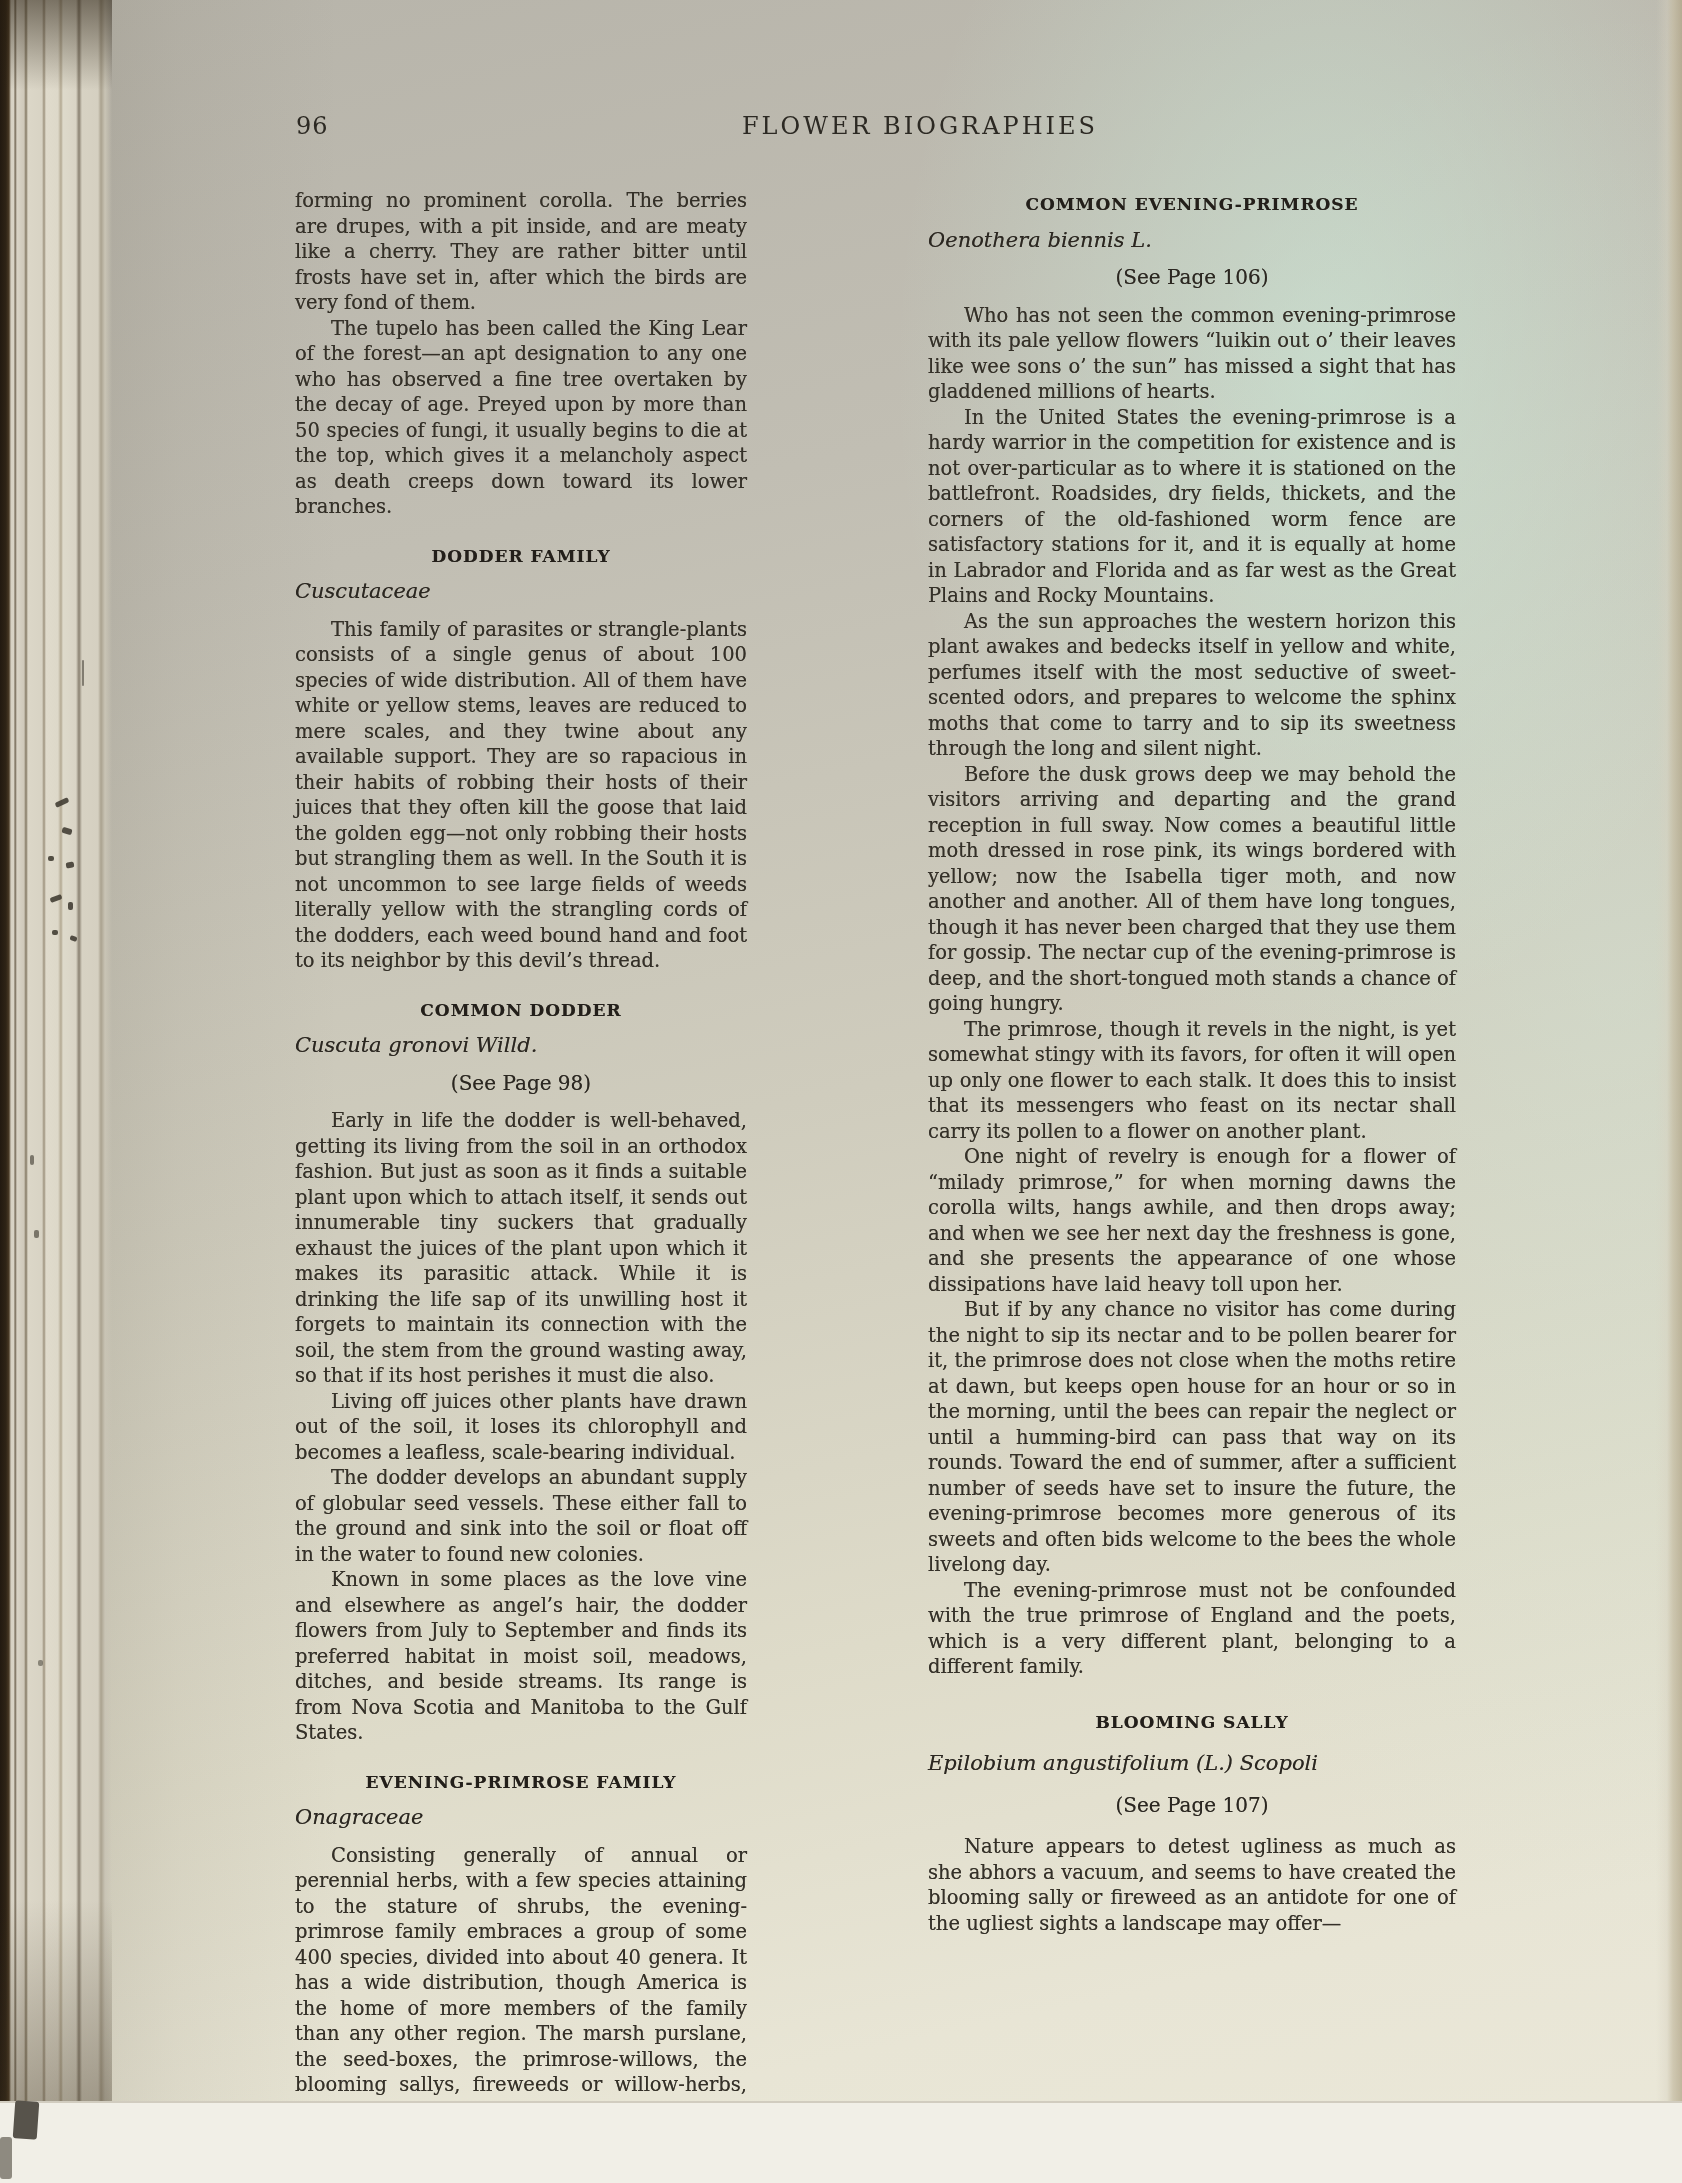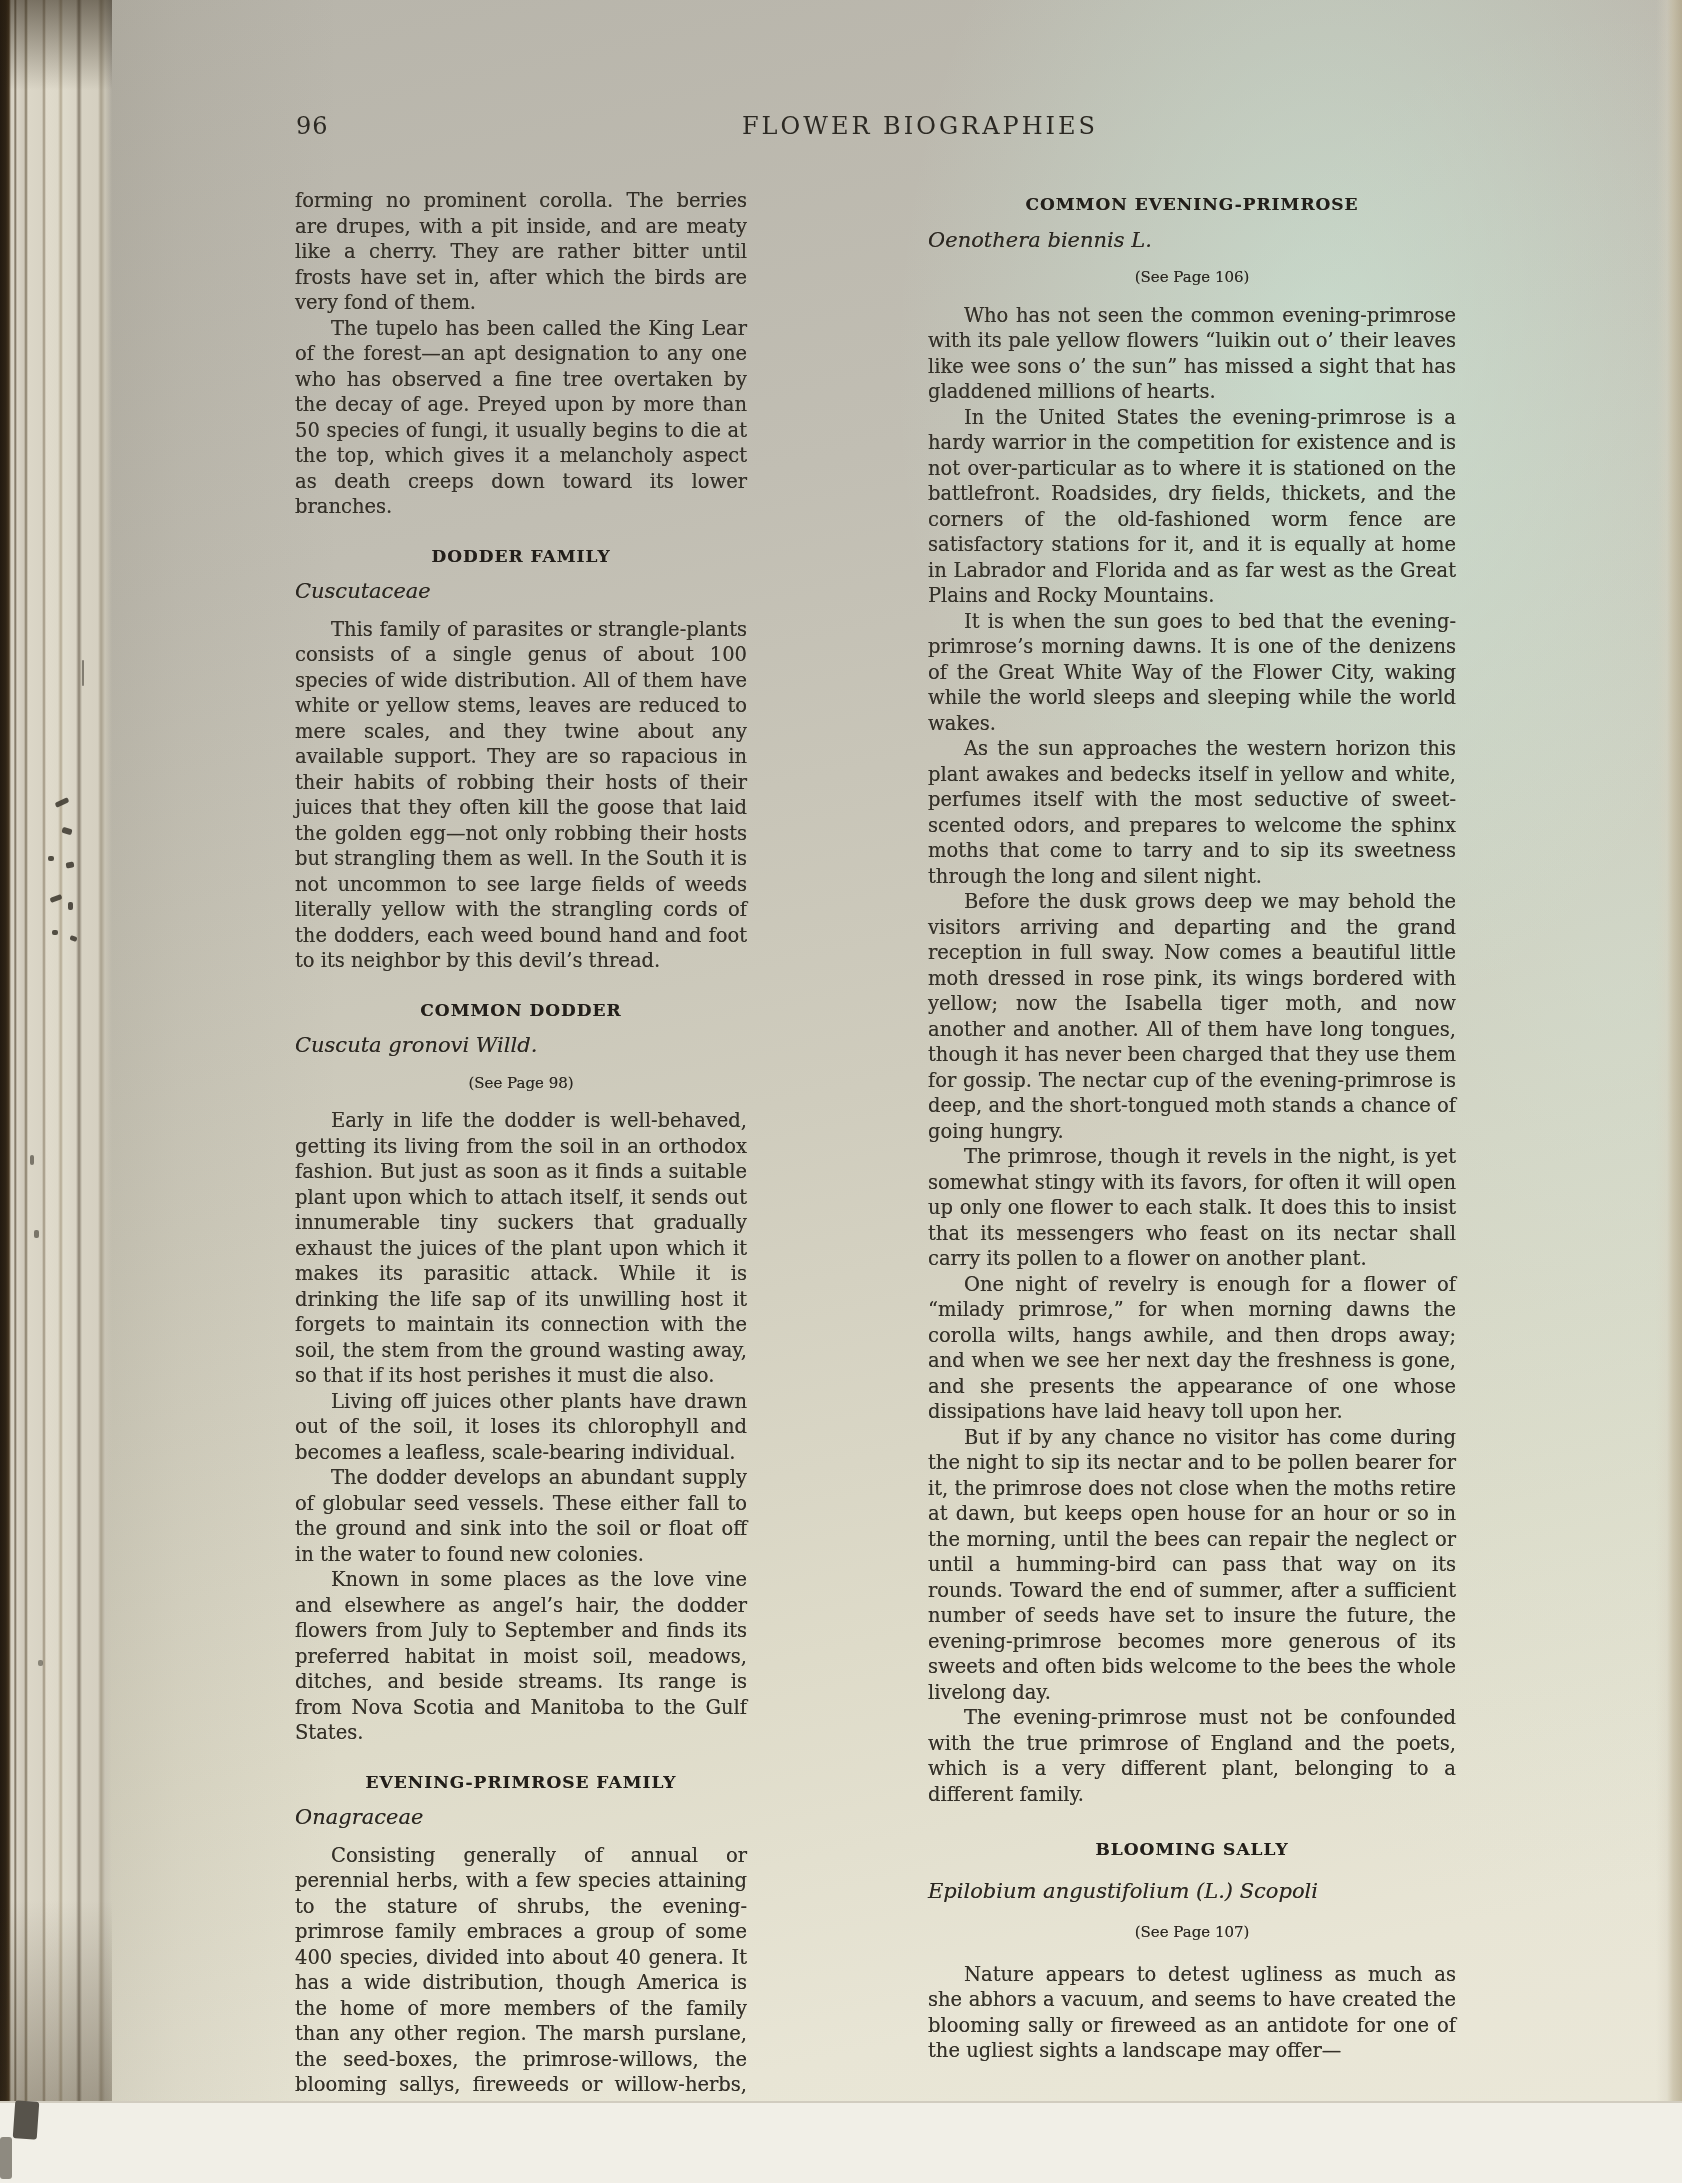--- a/index.html
+++ b/index.html
@@ -73,21 +73,21 @@
   .col-left{left:295px;width:452px;}
   .col-right{left:928px;width:528px;}
   .para{margin:0;}
   .indent{text-indent:36px;}
   .heading{
     margin:24px 0 10px;text-align:center;text-indent:0;
     font-size:17px;font-weight:bold;letter-spacing:1px;color:#231f1a;
   }
   .col .heading:first-child{margin-top:4px;}
   .species{margin:0 0 12px;font-style:italic;font-size:21px;color:#2b2721;}
-  .pageref{margin:0 0 12px;text-align:center;font-size:15px;color:#2b2721;}
+  .pageref{margin:0 0 12px;text-align:center;font-size:20px;color:#2b2721;}
   .heading.roomy{margin:30px 0 16px;}
   .species.roomy{margin-bottom:16px;}
   .pageref.roomy{margin-bottom:16px;}
 </style>
 </head>
 <body>
 
 <div class="scan">
 
   <div class="pageno">96</div>
@@ -110,21 +110,20 @@
     <div class="species">Onagraceae</div>
     <p class="para indent">Consisting generally of annual or perennial herbs, with a few species attaining to the stature of shrubs, the evening-primrose family embraces a group of some 400 species, divided into about 40 genera. It has a wide distribution, though America is the home of more members of the family than any other region. The marsh purslane, the seed-boxes, the primrose-willows, the blooming sallys, fireweeds or willow-herbs, the evening-primroses, the sundrops, the gauras, and the enchanter’s nightshade, are among the major members of the family. Like all evening- or night-blooming flowers, the evening-primroses are decidedly fragrant. Moths are their principal insect visitors.</p>
   </div>
 
   <div class="col col-right">
     <h2 class="heading">COMMON EVENING-PRIMROSE</h2>
     <div class="species">Oenothera biennis L.</div>
     <div class="pageref">(See Page 106)</div>
     <p class="para indent">Who has not seen the common evening-primrose with its pale yellow flowers “luikin out o’ their leaves like wee sons o’ the sun” has missed a sight that has gladdened millions of hearts.</p>
     <p class="para indent">In the United States the evening-primrose is a hardy warrior in the competition for existence and is not over-particular as to where it is stationed on the battlefront. Roadsides, dry fields, thickets, and the corners of the old-fashioned worm fence are satisfactory stations for it, and it is equally at home in Labrador and Florida and as far west as the Great Plains and Rocky Mountains.</p>
-    <p class="para indent">It is when the sun goes to bed that the evening-primrose’s morning dawns. It is one of the denizens of the Great White Way of the Flower City, waking while the world sleeps and sleeping while the world wakes.</p>
     <p class="para indent">As the sun approaches the western horizon this plant awakes and bedecks itself in yellow and white, perfumes itself with the most seductive of sweet-scented odors, and prepares to welcome the sphinx moths that come to tarry and to sip its sweetness through the long and silent night.</p>
     <p class="para indent">Before the dusk grows deep we may behold the visitors arriving and departing and the grand reception in full sway. Now comes a beautiful little moth dressed in rose pink, its wings bordered with yellow; now the Isabella tiger moth, and now another and another. All of them have long tongues, though it has never been charged that they use them for gossip. The nectar cup of the evening-primrose is deep, and the short-tongued moth stands a chance of going hungry.</p>
     <p class="para indent">The primrose, though it revels in the night, is yet somewhat stingy with its favors, for often it will open up only one flower to each stalk. It does this to insist that its messengers who feast on its nectar shall carry its pollen to a flower on another plant.</p>
     <p class="para indent">One night of revelry is enough for a flower of “milady primrose,” for when morning dawns the corolla wilts, hangs awhile, and then drops away; and when we see her next day the freshness is gone, and she presents the appearance of one whose dissipations have laid heavy toll upon her.</p>
     <p class="para indent">But if by any chance no visitor has come during the night to sip its nectar and to be pollen bearer for it, the primrose does not close when the moths retire at dawn, but keeps open house for an hour or so in the morning, until the bees can repair the neglect or until a humming-bird can pass that way on its rounds. Toward the end of summer, after a sufficient number of seeds have set to insure the future, the evening-primrose becomes more generous of its sweets and often bids welcome to the bees the whole livelong day.</p>
     <p class="para indent">The evening-primrose must not be confounded with the true primrose of England and the poets, which is a very different plant, belonging to a different family.</p>
     <h2 class="heading roomy">BLOOMING SALLY</h2>
     <div class="species roomy">Epilobium angustifolium (L.) Scopoli</div>
     <div class="pageref roomy">(See Page 107)</div>
     <p class="para indent">Nature appears to detest ugliness as much as she abhors a vacuum, and seems to have created the blooming sally or fireweed as an antidote for one of the ugliest sights a landscape may offer—</p>

